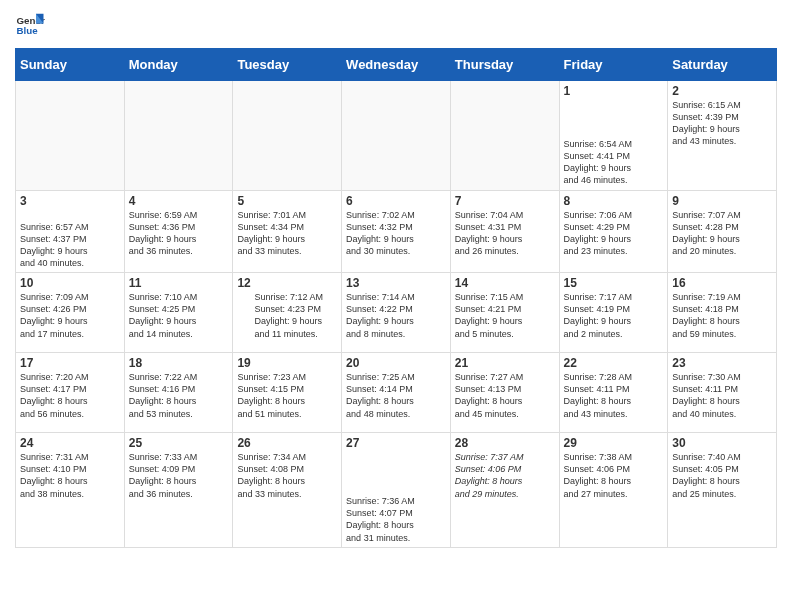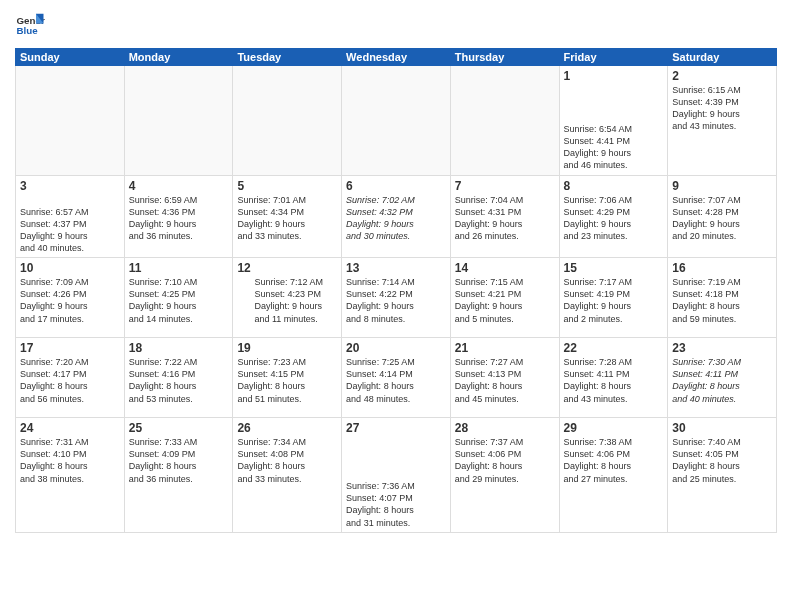--- a/index.html
+++ b/index.html
@@ -42,23 +42,23 @@
       color: #555;
     }
     .calendar-table {
       width: 100%;
       border-collapse: collapse;
       table-layout: fixed;
     }
     .calendar-table th {
       background-color: #1a5fb4;
       color: white;
-      font-size: 11px;
+      font-size: 13px;
       font-weight: bold;
-      padding: 2px 4px;
+      padding: 8px 4px;
       text-align: left;
       border: 1px solid #1a5fb4;
     }
     .calendar-table td {
       border: 1px solid #ddd;
       vertical-align: top;
       padding: 3px 4px;
       height: 80px;
       background: #fff;
       font-size: 9.5px;
@@ -153,21 +153,21 @@
           </td>
           <td>
             <span class="day-number">5</span>
             <div class="day-info" style="white-space: pre-line;">Sunrise: 7:01 AM
 Sunset: 4:34 PM
 Daylight: 9 hours
 and 33 minutes.</div>
           </td>
           <td>
             <span class="day-number">6</span>
-            <div class="day-info" style="white-space: pre-line; font-style: italic;">Sunrise: 7:02 AM
+            <div class="day-info" style="white-space: pre-line;">Sunrise: 7:02 AM
 Sunset: 4:32 PM
 Daylight: 9 hours
 and 30 minutes.</div>
           </td>
           <td>
             <span class="day-number">7</span>
             <div class="day-info" style="white-space: pre-line;">Sunrise: 7:04 AM
 Sunset: 4:31 PM
 Daylight: 9 hours
 and 26 minutes.</div>
@@ -276,21 +276,21 @@
           </td>
           <td>
             <span class="day-number">22</span>
             <div class="day-info" style="white-space: pre-line;">Sunrise: 7:28 AM
 Sunset: 4:11 PM
 Daylight: 8 hours
 and 43 minutes.</div>
           </td>
           <td>
             <span class="day-number">23</span>
-            <div class="day-info" style="white-space: pre-line; font-style: italic;">Sunrise: 7:30 AM
+            <div class="day-info" style="white-space: pre-line;">Sunrise: 7:30 AM
 Sunset: 4:11 PM
 Daylight: 8 hours
 and 40 minutes.</div>
           </td>
         </tr>
         <tr>
           <td>
             <span class="day-number">24</span>
             <div class="day-info" style="white-space: pre-line;">Sunrise: 7:31 AM
 Sunset: 4:10 PM
@@ -313,21 +313,21 @@
           </td>
           <td>
             <span class="day-number">27</span>
             <div class="day-info" style="white-space: pre-line; margin-top: 45px;">Sunrise: 7:36 AM
 Sunset: 4:07 PM
 Daylight: 8 hours
 and 31 minutes.</div>
           </td>
           <td>
             <span class="day-number">28</span>
-            <div class="day-info" style="white-space: pre-line;">Sunrise: 7:37 AM
+            <div class="day-info" style="white-space: pre-line; font-style: italic;">Sunrise: 7:37 AM
 Sunset: 4:06 PM
 Daylight: 8 hours
 and 29 minutes.</div>
           </td>
           <td>
             <span class="day-number">29</span>
             <div class="day-info" style="white-space: pre-line;">Sunrise: 7:38 AM
 Sunset: 4:06 PM
 Daylight: 8 hours
 and 27 minutes.</div>

